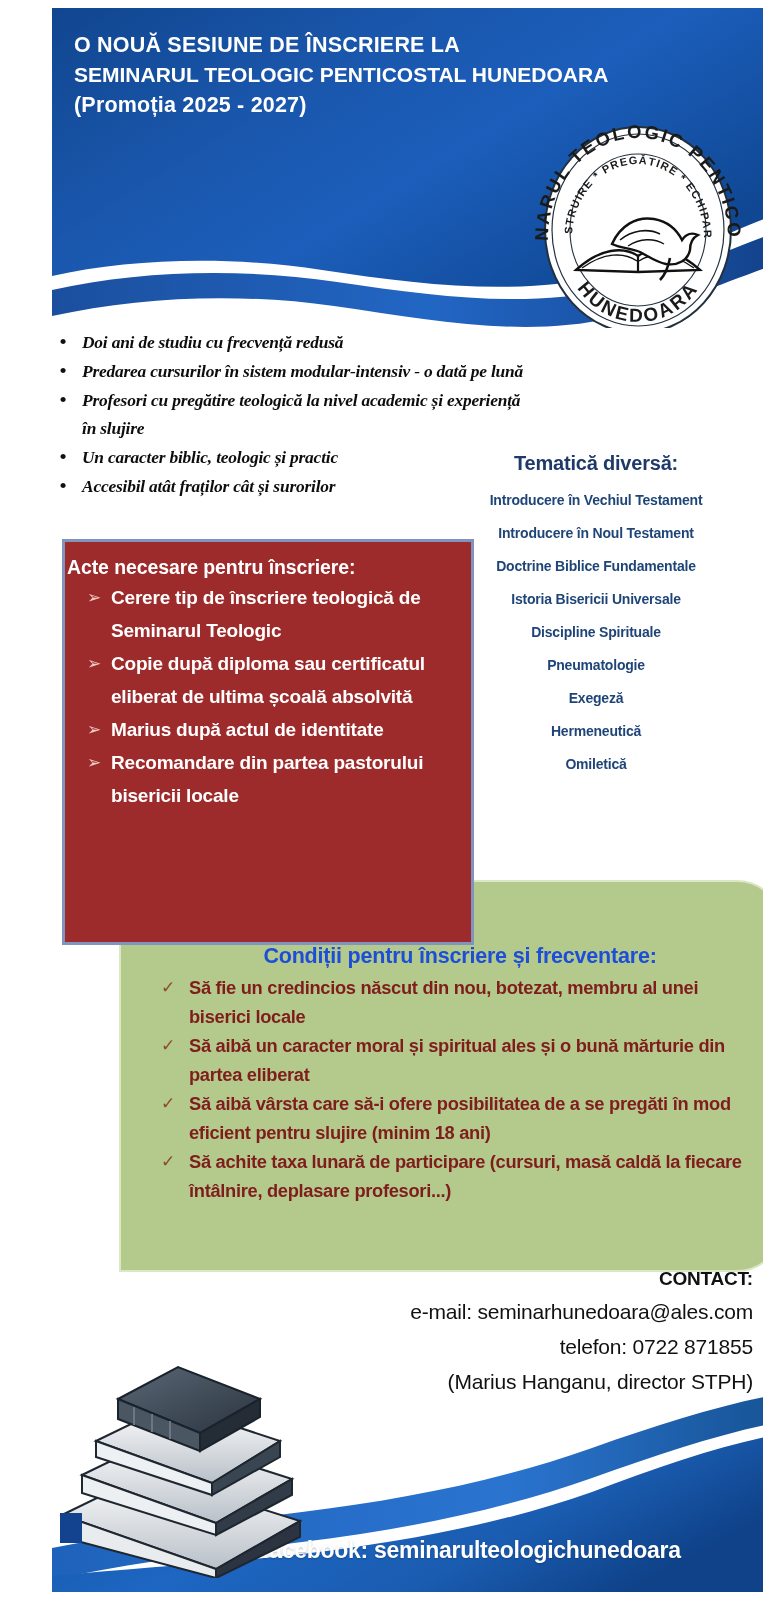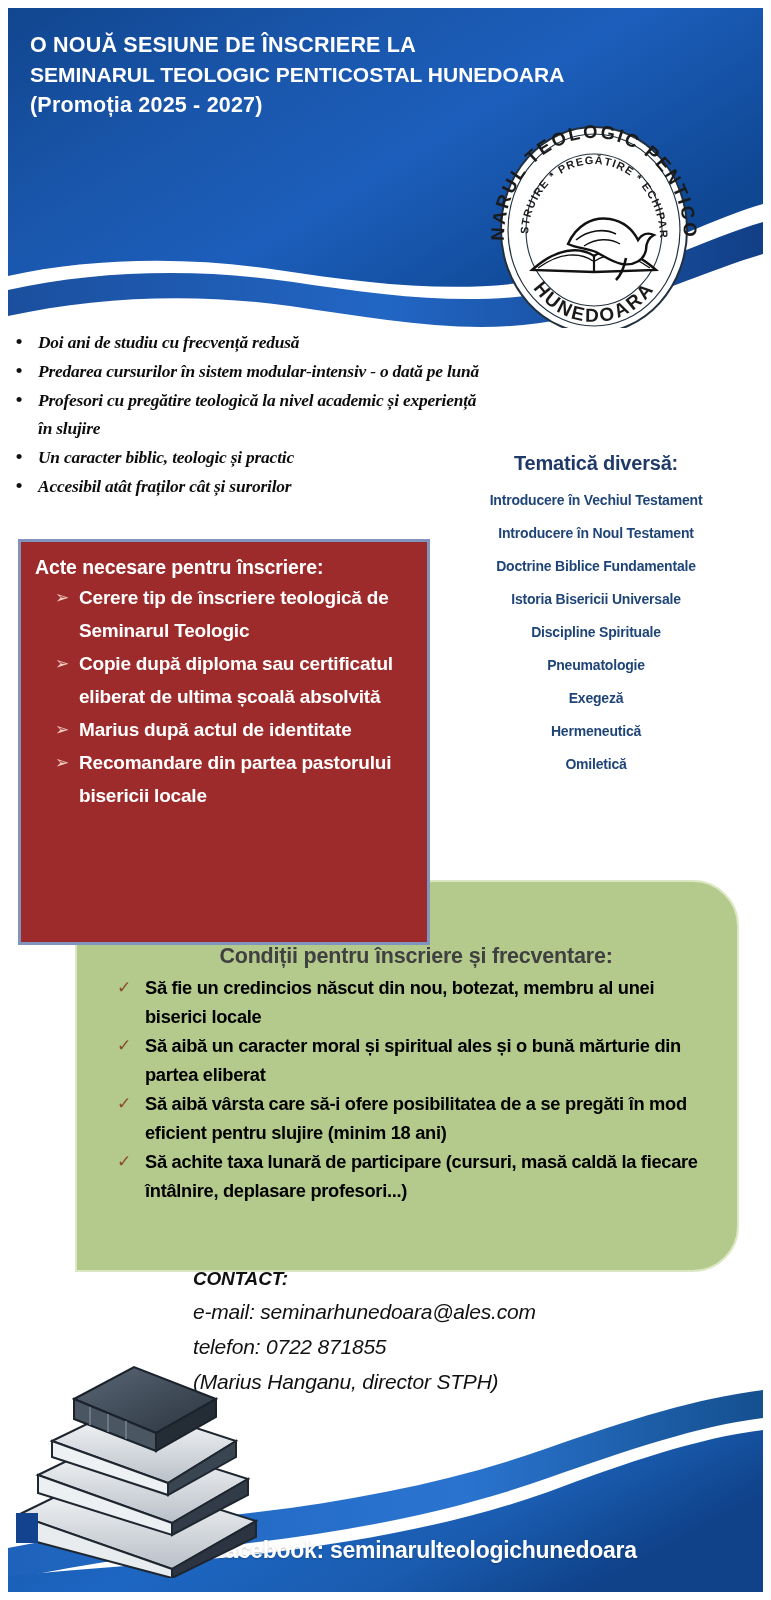--- a/index.html
+++ b/index.html
@@ -2,21 +2,21 @@
 <html><head>
 <meta charset="utf-8">
 <style>
   * { margin:0; padding:0; box-sizing:border-box; }
   html,body{ background:#ffffff; }
   body{
     width:771px; height:1600px; position:relative; overflow:hidden;
     font-family:"Liberation Sans", sans-serif;
   }
   .poster{
-    position:absolute; inset:0; background:#ffffff; overflow:hidden;
+    position:absolute; inset:0; background:#ffffff; overflow:hidden;margin-left:44px;
   }
 
   
   .header-wrap{
     position:absolute; left:8px; top:8px; width:755px; height:320px;
     overflow:hidden;
   }
   .header-svg{ position:absolute; left:0; top:0; }
   .title-block{
     position:absolute; left:22px; top:22px; width:520px;
@@ -58,21 +58,21 @@
   }
   .subject-item{
     font-size:14px; font-weight:bold; color:#1f4578; line-height:33px;
     letter-spacing:-0.2px;
   }
 
   
   .red-box{
     position:absolute; left:18px; top:539px; width:412px; height:406px;
     background:#9d2b2b; border:3px solid #8094bd; z-index:7;
-    color:#ffffff; padding:14px 14px 6px 14px;
+    color:#ffffff; padding:14px 14px 6px 2px;
   }
   .red-title{
     font-size:19.5px; font-weight:bold; color:#ffffff; margin-bottom:2px;
     letter-spacing:-0.1px;
   }
   .red-item{
     display:flex; align-items:flex-start; gap:8px; padding-left:20px;
   }
   .red-arrow{
     flex:0 0 16px; width:16px; color:#f2cfc6; font-size:17px; line-height:33px;
@@ -83,39 +83,38 @@
   }
 
   
   .green-box{
     position:absolute; left:75px; top:880px; width:664px; height:392px;
     background:#b4c98c; border:2px solid #dce8c4;
     border-radius:0 46px 46px 0; z-index:5;
     padding:62px 22px 10px 40px;
   }
   .green-title{
-    font-size:21.5px; font-weight:bold; color:#404040;
+    font-size:21.5px; font-weight:bold; color:#1d4ed8;
     text-align:center; margin-bottom:4px; letter-spacing:-0.2px;
   }
   .green-item{
     display:flex; align-items:flex-start; gap:10px;
   }
   .green-check{
     flex:0 0 18px; width:18px; color:#8d4b2e; font-size:17px; line-height:29px;
   }
   .green-item-text{
-    font-size:18.3px; font-weight:bold; line-height:29px; color:#000000;
+    font-size:18.3px; font-weight:bold; line-height:29px; color:#7f1d1d;
     letter-spacing:-0.3px;
   }
 
   
   .contact{
-    position:absolute; right:18px; top:1264px; width:560px; text-align:left; z-index:8;
+    position:absolute; right:18px; top:1264px; width:560px; text-align:right; z-index:8;
     color:#111111;
-    font-style:italic;
   }
   .contact-label{ font-size:19px; font-weight:bold; line-height:30px; letter-spacing:-0.2px;}
   .contact-line{ font-size:21px; line-height:35px; letter-spacing:-0.2px; }
 
   
   .footer-wrap{
     position:absolute; left:8px; bottom:8px; width:755px; height:230px; overflow:hidden; z-index:3;
   }
   .footer-svg{ position:absolute; left:0; bottom:0; }
   .fb-text{

